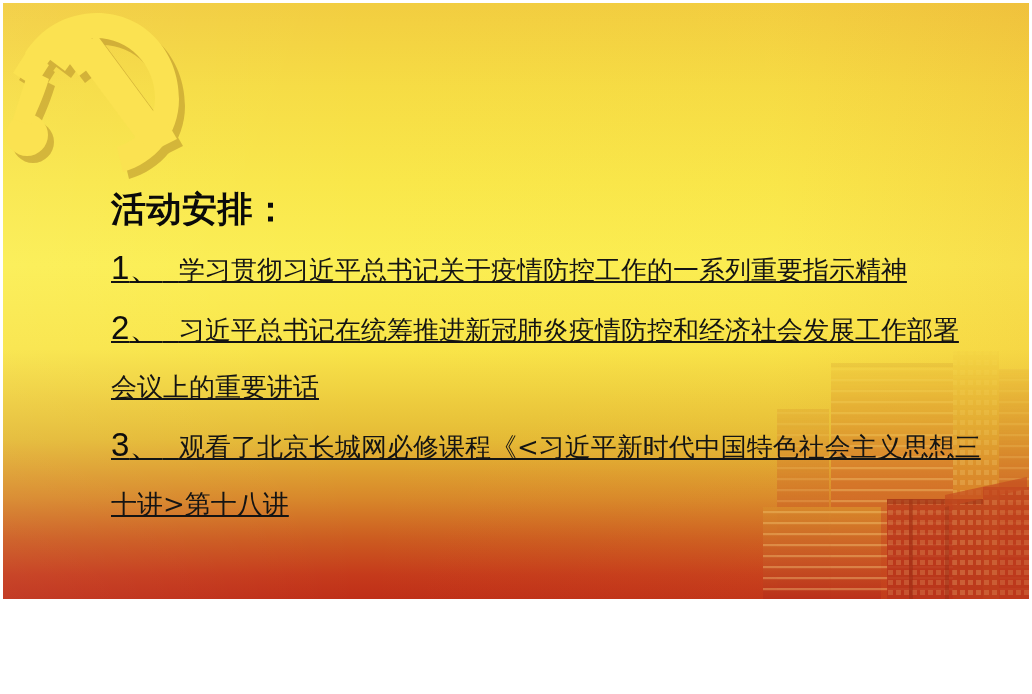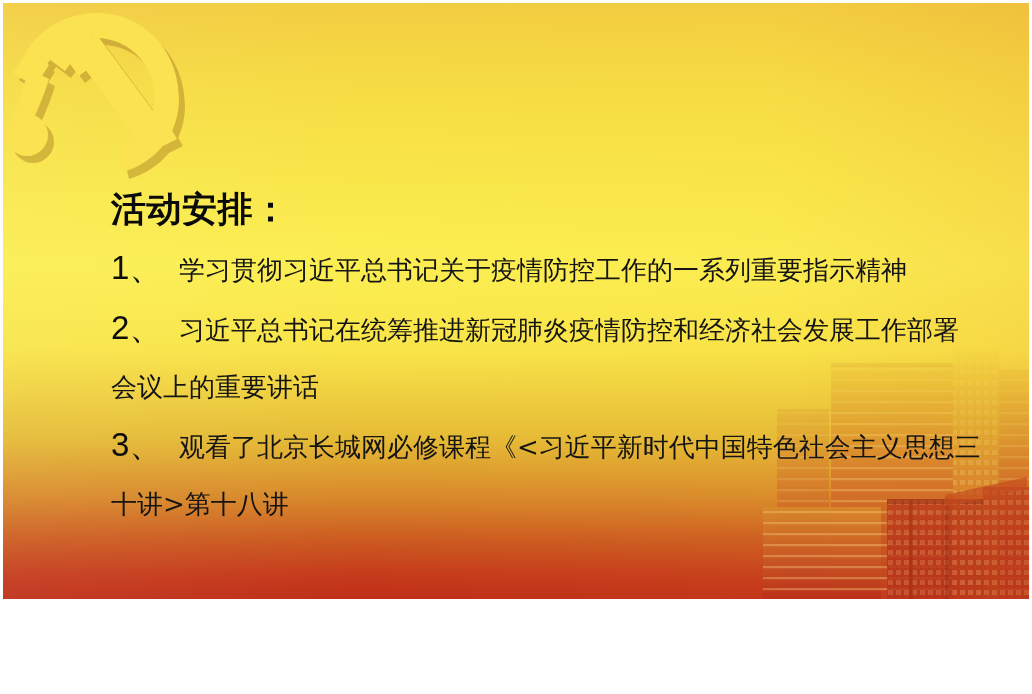--- a/index.html
+++ b/index.html
@@ -108,20 +108,21 @@
   .agenda-item {
     color: #141414;
     font-family: "DejaVu Serif", "Liberation Serif", serif;
     font-size: 26px;
     line-height: 57px;
     margin: 0;
     padding: 0;
     text-indent: 0;
     white-space: pre-wrap;
     word-break: break-all;
+    text-decoration: underline;
   }
 
   .agenda-item .num {
     font-family: "Liberation Sans", "DejaVu Sans", sans-serif;
     font-size: 33px;
     font-weight: normal;
     color: #0d0d0d;
     letter-spacing: 0px;
   }
 

